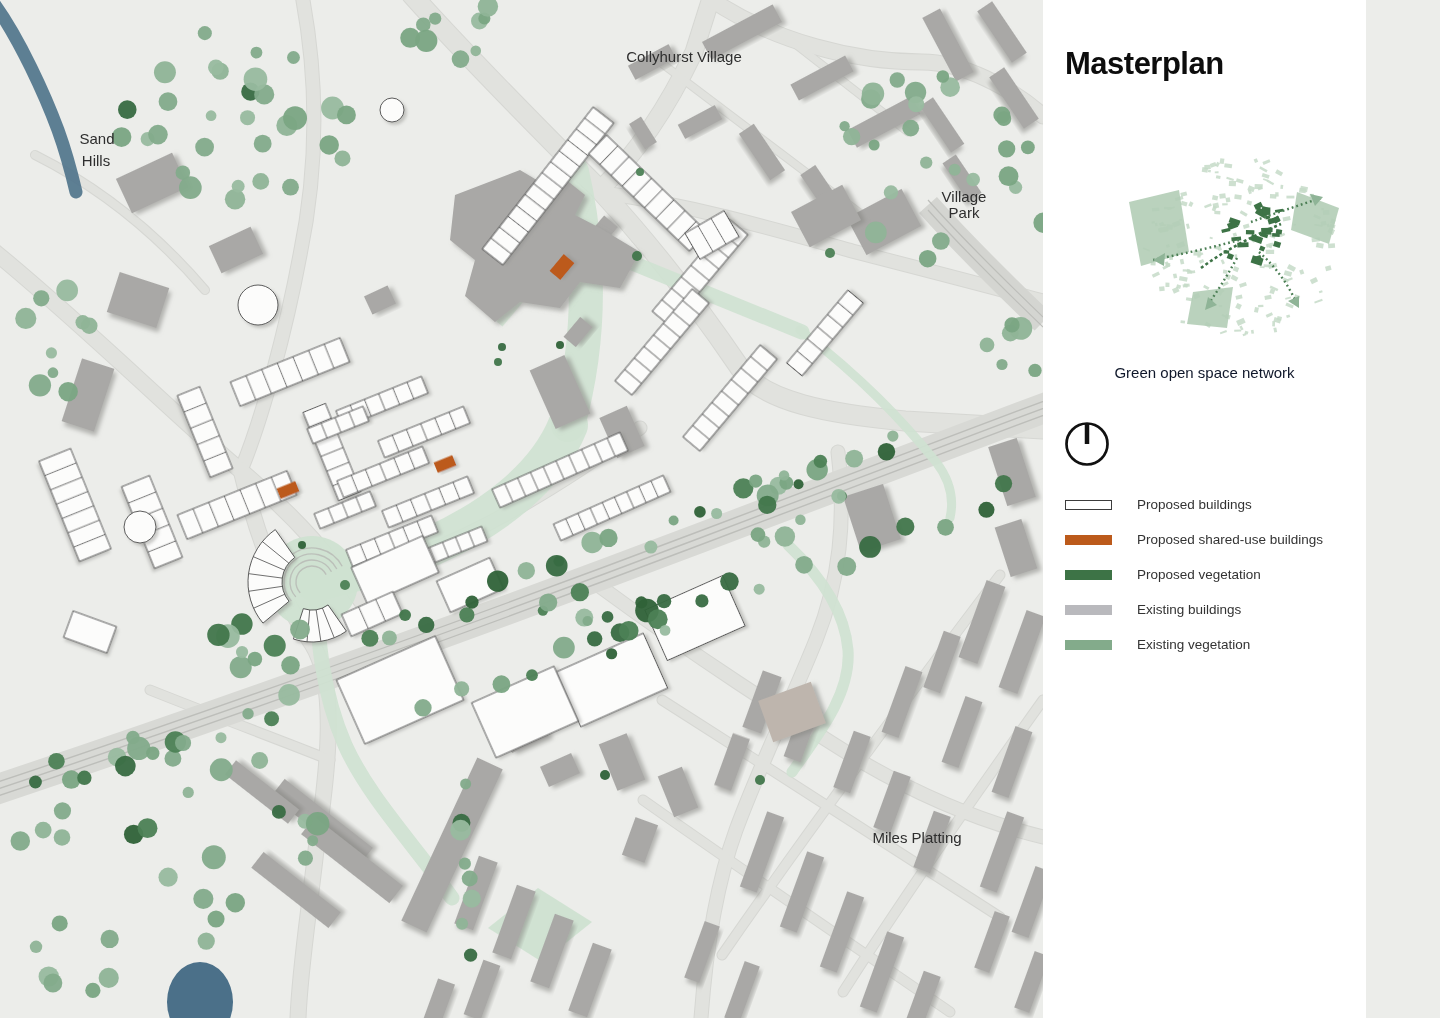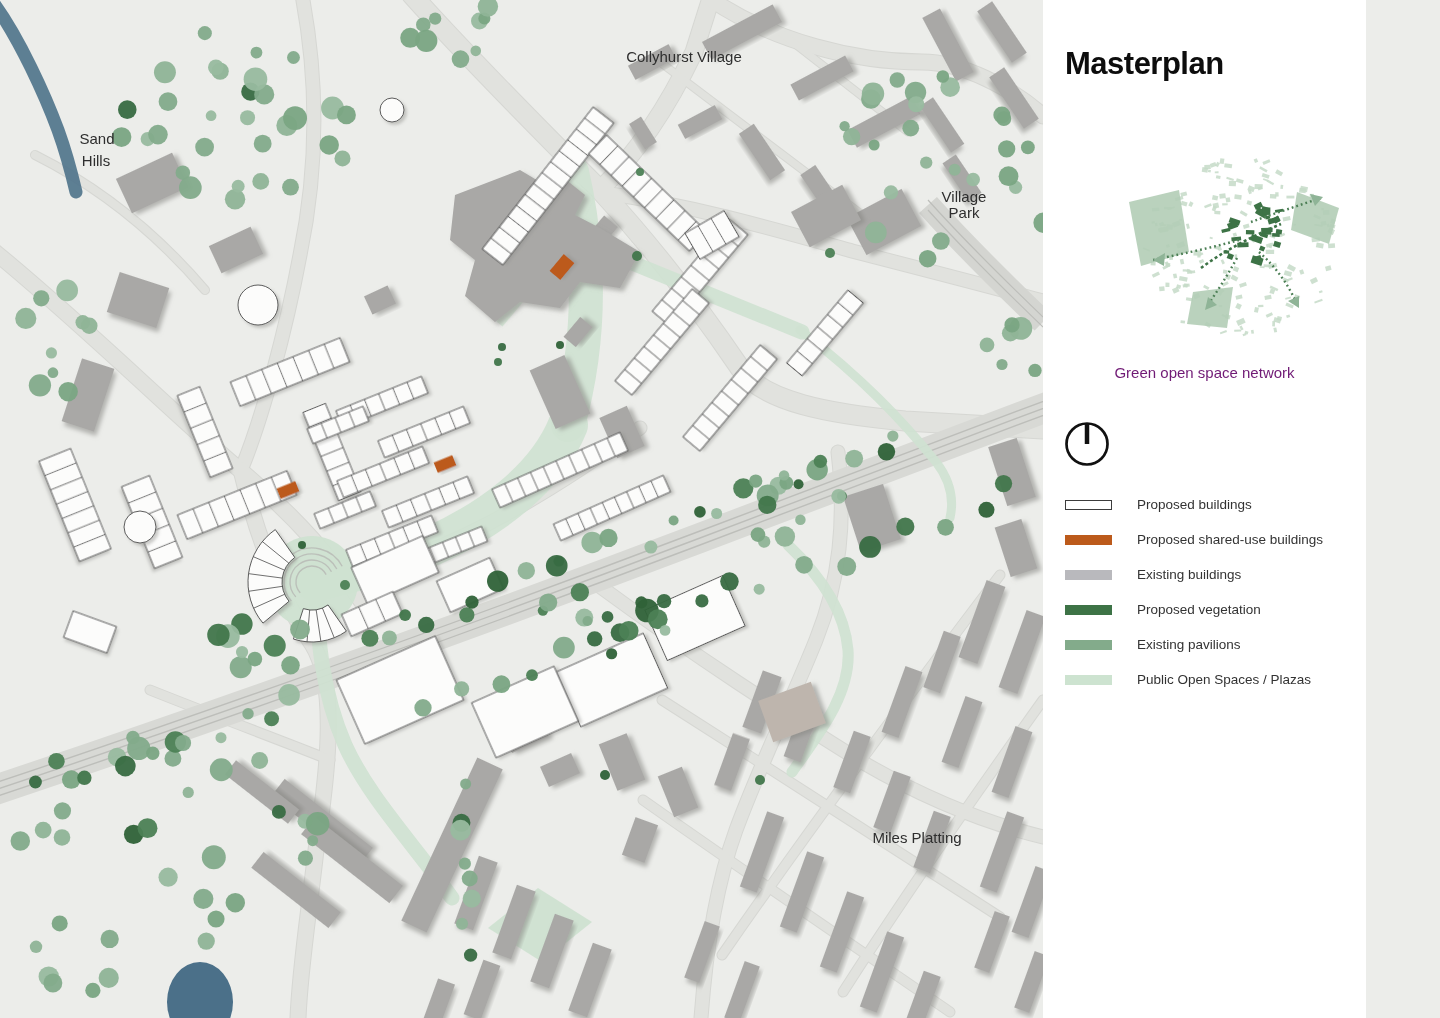--- a/index.html
+++ b/index.html
@@ -12,21 +12,21 @@
   #panel{
     position:absolute;left:1043px;top:0;width:323px;height:1018px;background:#ffffff;
   }
   .panel-title{
     position:absolute;left:22px;top:46px;font-size:31px;font-weight:bold;
     letter-spacing:-0.5px;color:#0d0d0d;
   }
   .inset-box{position:absolute;left:58px;top:140px;width:280px;height:225px;}
   .inset-caption{
     position:absolute;left:0;top:364px;width:100%;text-align:center;
-    font-size:15px;color:#701a75;
+    font-size:15px;color:#0f172a;
   }
   .north-box{position:absolute;left:20px;top:420px;width:48px;height:48px;}
   .legend{position:absolute;left:22px;top:487px;width:360px;}
   .legend-row{display:flex;align-items:center;height:35px;}
   .legend-swatch{
     width:47px;height:10px;margin-right:25px;flex:0 0 47px;box-sizing:border-box;
   }
   .legend-label{font-size:13.5px;color:#333;}
   .map-label{fill:#2e2e2e;font-size:15px;font-family:"Liberation Sans",sans-serif;}
 </style>
@@ -886,29 +886,25 @@
   <div class="legend">
     <div class="legend-row">
       <div class="legend-swatch" style="background: rgb(255, 255, 255); border: 1.5px solid rgb(60, 60, 60);"></div>
       <div class="legend-label">Proposed buildings</div>
     </div>
     <div class="legend-row">
       <div class="legend-swatch" style="background: rgb(188, 90, 27);"></div>
       <div class="legend-label">Proposed shared-use buildings</div>
     </div>
     <div class="legend-row">
+      <div class="legend-swatch" style="background: rgb(61, 115, 70);"></div>
+      <div class="legend-label">Proposed vegetation</div>
+    </div>
+    <div class="legend-row">
       <div class="legend-swatch" style="background: rgb(185, 185, 189);"></div>
       <div class="legend-label">Existing buildings</div>
     </div>
     <div class="legend-row">
-      <div class="legend-swatch" style="background: rgb(61, 115, 70);"></div>
-      <div class="legend-label">Proposed vegetation</div>
-    </div>
-    <div class="legend-row">
       <div class="legend-swatch" style="background: rgb(131, 171, 139);"></div>
-      <div class="legend-label">Existing pavilions</div>
-    </div>
-    <div class="legend-row">
-      <div class="legend-swatch" style="background: rgb(205, 227, 208);"></div>
-      <div class="legend-label">Public Open Spaces / Plazas</div>
+      <div class="legend-label">Existing vegetation</div>
     </div>
   </div>
 </div>
 
 </body></html>

